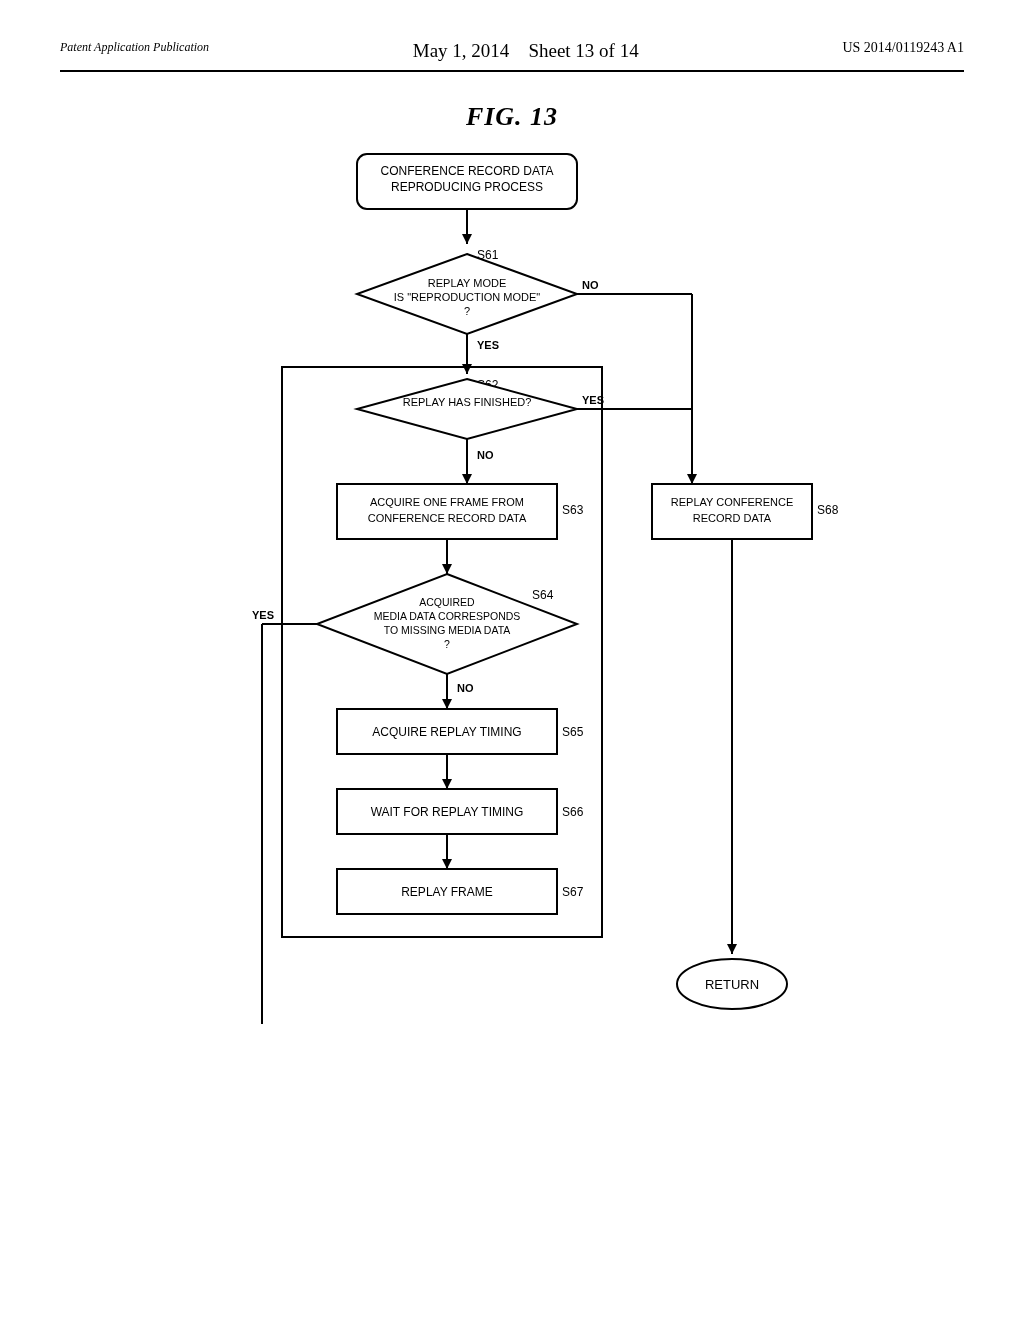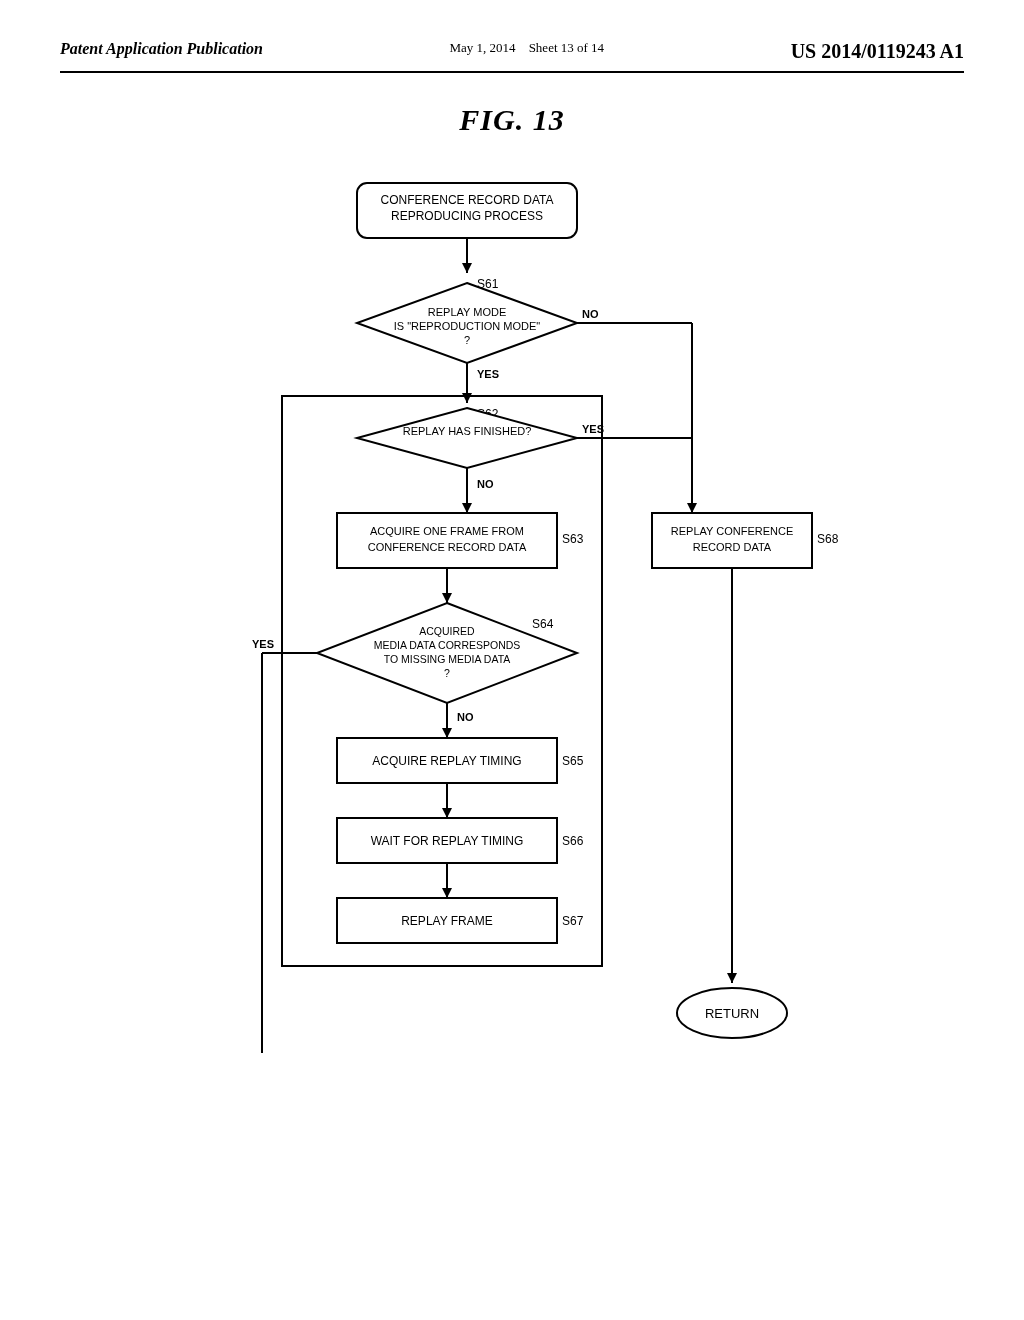--- a/index.html
+++ b/index.html
@@ -23,41 +23,41 @@
     
     .header {
       display: flex;
       justify-content: space-between;
       align-items: flex-start;
       margin-bottom: 10px;
       border-bottom: 2px solid #000;
       padding-bottom: 8px;
     }
     .header-left {
-      font-size: 16px;
-      font-weight: bold;
+      font-size: 12px;
+      font-weight: normal;
       font-style: italic;
     }
     .header-center {
-      font-size: 13px;
+      font-size: 19px;
       text-align: center;
     }
     .header-right {
-      font-size: 20px;
-      font-weight: bold;
+      font-size: 14px;
+      font-weight: normal;
     }
 
     
     .fig-title {
       text-align: center;
-      font-size: 30px;
+      font-size: 26px;
       font-style: italic;
       font-weight: bold;
       margin-top: 30px;
-      margin-bottom: 36px;
+      margin-bottom: 12px;
       letter-spacing: 1px;
     }
 
     
     .flowchart {
       position: relative;
       width: 700px;
       margin: 0 auto;
       height: 900px;
       text-decoration: underline;

